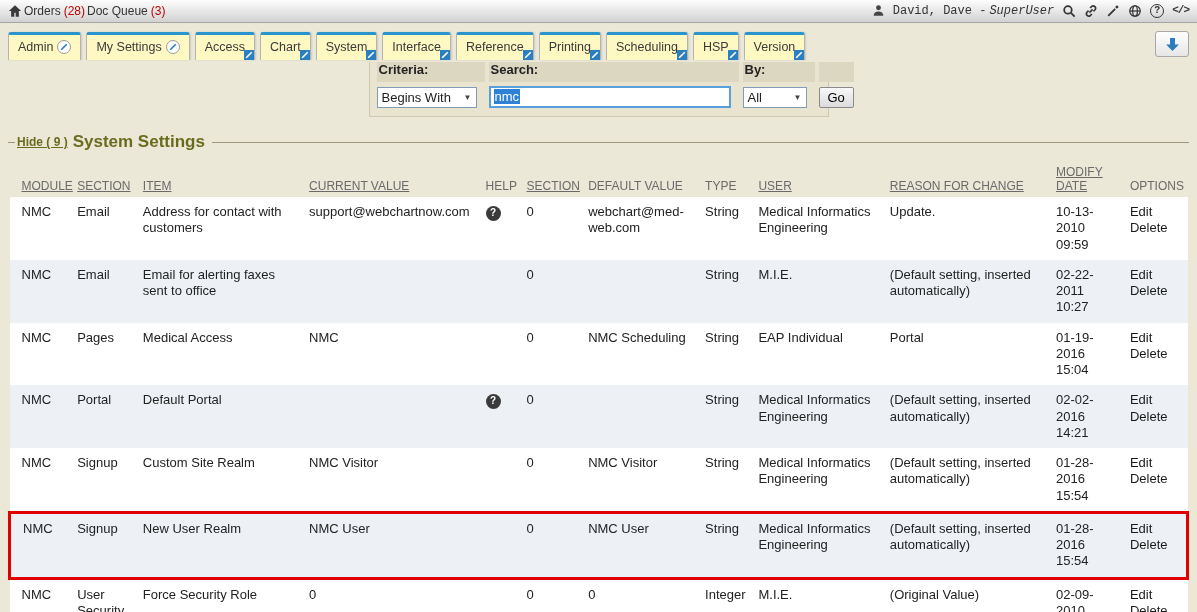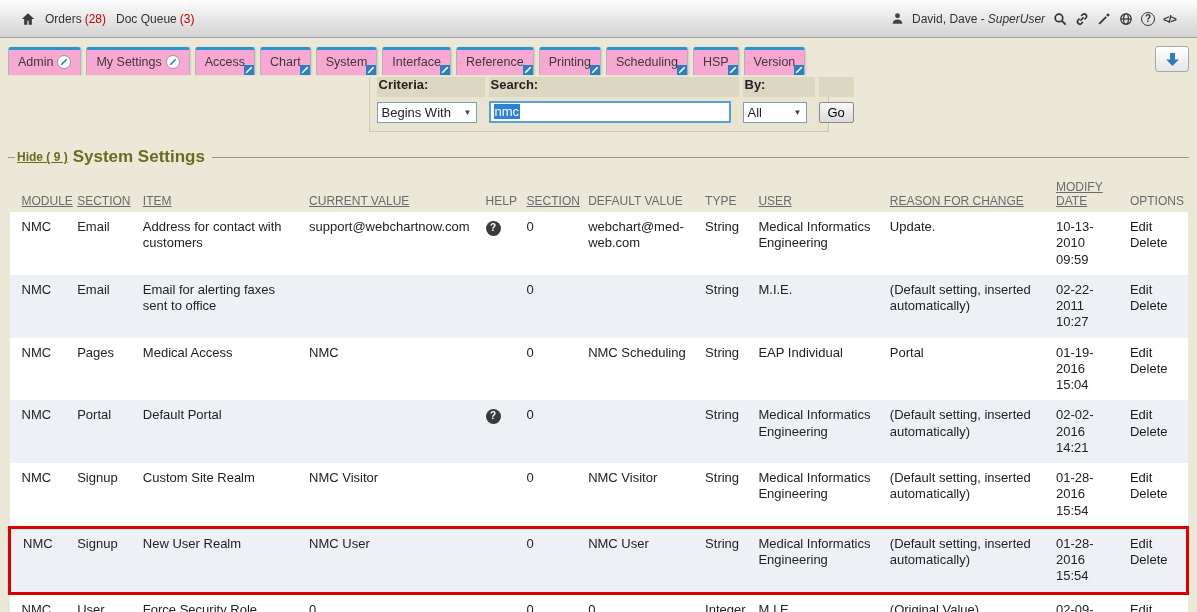--- a/index.html
+++ b/index.html
@@ -5,43 +5,43 @@
   * { box-sizing: border-box; }
   html,body { margin:0; padding:0; }
   body {
     width:1197px; height:612px; overflow:hidden;
     background:#ebe8d8; color:#222;
     font-family:"Liberation Sans", sans-serif; font-size:13px;
   }
 
   
   .topbar {
-    height:38px; display:flex; align-items:center; gap:10px;
-    padding:0 21px; font-size:12px; color:#333;
+    height:23px; display:flex; align-items:center; gap:2px;
+    padding:0 8px; font-size:12px; color:#333;
     background:linear-gradient(#fdfdfd,#d2d2d2);
     border-bottom:1px solid #a5a5a5;
   }
   .topbar .nav-item { display:flex; gap:3px; text-decoration:none; color:#333; cursor:pointer; }
   .topbar .count { color:#c00000; }
-  .topbar-right { margin-left:auto; display:flex; align-items:center; gap:8px; }
+  .topbar-right { margin-left:auto; display:flex; align-items:flex-start; gap:8px;font-family:Liberation Mono, monospace; }
   .icon-btn { display:inline-flex; align-items:center; justify-content:center; cursor:pointer; color:#333; }
   .user { cursor:pointer; display:flex; gap:3px; }
   .user .role { font-style:italic; }
   .circle-q {
     width:14px; height:14px; border:1.5px solid #333; border-radius:50%;
     font-size:10px; font-weight:bold; line-height:1;
   }
   .code { font-weight:bold; font-size:11px; letter-spacing:-1px; }
 
   
   .tab-bar { height:37px; display:flex; align-items:flex-end; padding:5px 8px 0 8px; gap:6px; }
   .tabs { display:flex; gap:5px; align-items:flex-end; }
   .tab {
     position:relative; display:flex; align-items:center; gap:4px;
-    background:#f9a8d4; color:#3a3a3a; font-size:12.5px;
+    background:#fef9c3; color:#3a3a3a; font-size:12.5px;
     border:1px solid #b3b3b3; border-top:3px solid #2a95cc; border-bottom:none;
     border-radius:3px 3px 0 0; padding:4px 9px 6px 9px; height:28px;
     box-shadow:1px 0 2px rgba(0,0,0,.12); cursor:pointer; white-space:nowrap;
   }
   .badge-round {
     width:14px; height:14px; border-radius:50%; border:1px solid #9a9a9a;
     background:#fff; color:#2a7fc1; display:inline-flex; align-items:center; justify-content:center;
   }
   .badge-corner {
     position:absolute; right:0; bottom:0; width:10px; height:10px;

